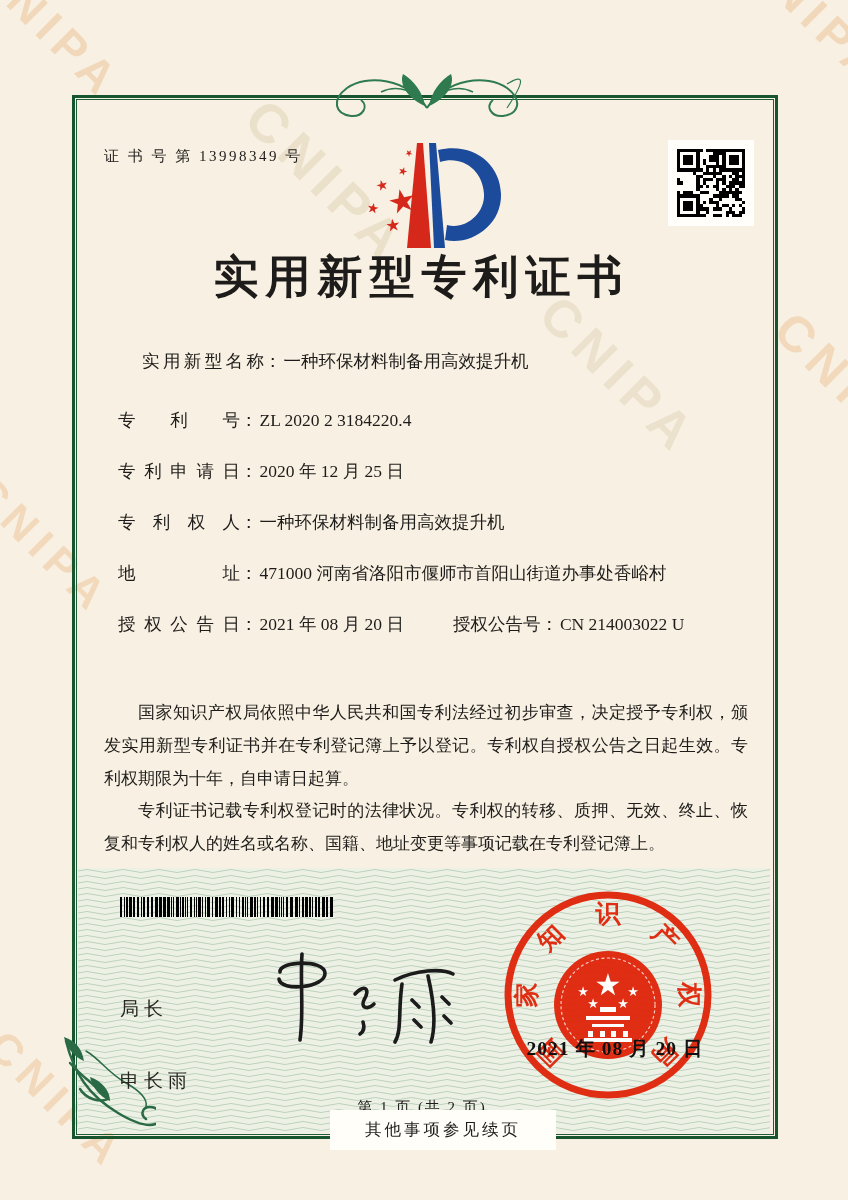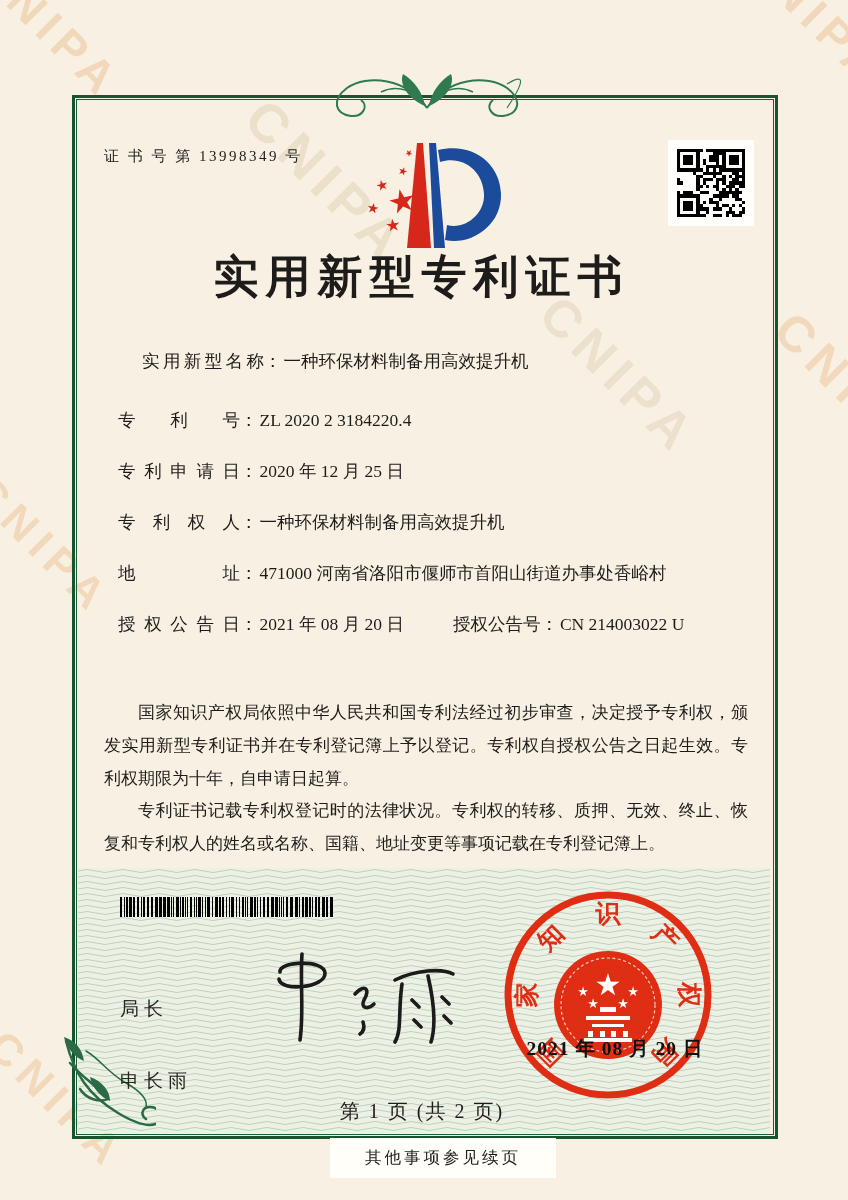--- a/index.html
+++ b/index.html
@@ -30,24 +30,24 @@
             font-size:19px;letter-spacing:5px;color:#26241f;}
   .d1{top:972px;margin-top:24px;} .d2{top:1068px;}
   .signature{position:absolute;left:250px;top:942px;z-index:4;}
   .seal{position:absolute;left:498px;top:885px;z-index:3;opacity:.95;}
   .seal-char{font-size:25px;font-weight:bold;fill:#e02409;text-anchor:middle;
              font-family:"Liberation Serif",serif;}
   .seal-star{font-family:"DejaVu Sans",sans-serif;fill:#fff;text-anchor:middle;}
   .logo-star{font-family:"DejaVu Sans",sans-serif;fill:#d6281a;text-anchor:middle;}
   .seal-date{position:absolute;left:505px;top:1035px;width:220px;text-align:center;z-index:4;
              font-size:19.5px;font-weight:600;letter-spacing:1px;color:#111;}
-  .pageinfo{position:absolute;left:72px;top:1098px;width:700px;text-align:center;font-size:20px;
+  .pageinfo{position:absolute;left:72px;top:1098px;width:700px;text-align:center;font-size:15px;
             letter-spacing:2px;z-index:3;}
   .note{position:absolute;left:330px;top:1110px;width:226px;height:40px;background:#fffef8;
-        text-align:center;line-height:40px;font-size:16.5px;letter-spacing:3px;z-index:3;margin-top:28px;}
+        text-align:center;line-height:40px;font-size:16.5px;letter-spacing:3px;z-index:3;}
   .ornament-top{position:absolute;left:307px;top:68px;z-index:3;}
   .ornament-bl{position:absolute;left:56px;top:1033px;z-index:3;}
 </style>
 </head>
 <body>
 
 <div class="page">
 
   <div class="wm" style="left:-40px;top:0;font-size:46px;color:rgba(233,179,126,.40)">CNIPA</div>
   <div class="wm" style="left:225px;top:150px;font-size:54px;color:rgba(224,210,182,.55)">CNIPA</div>

